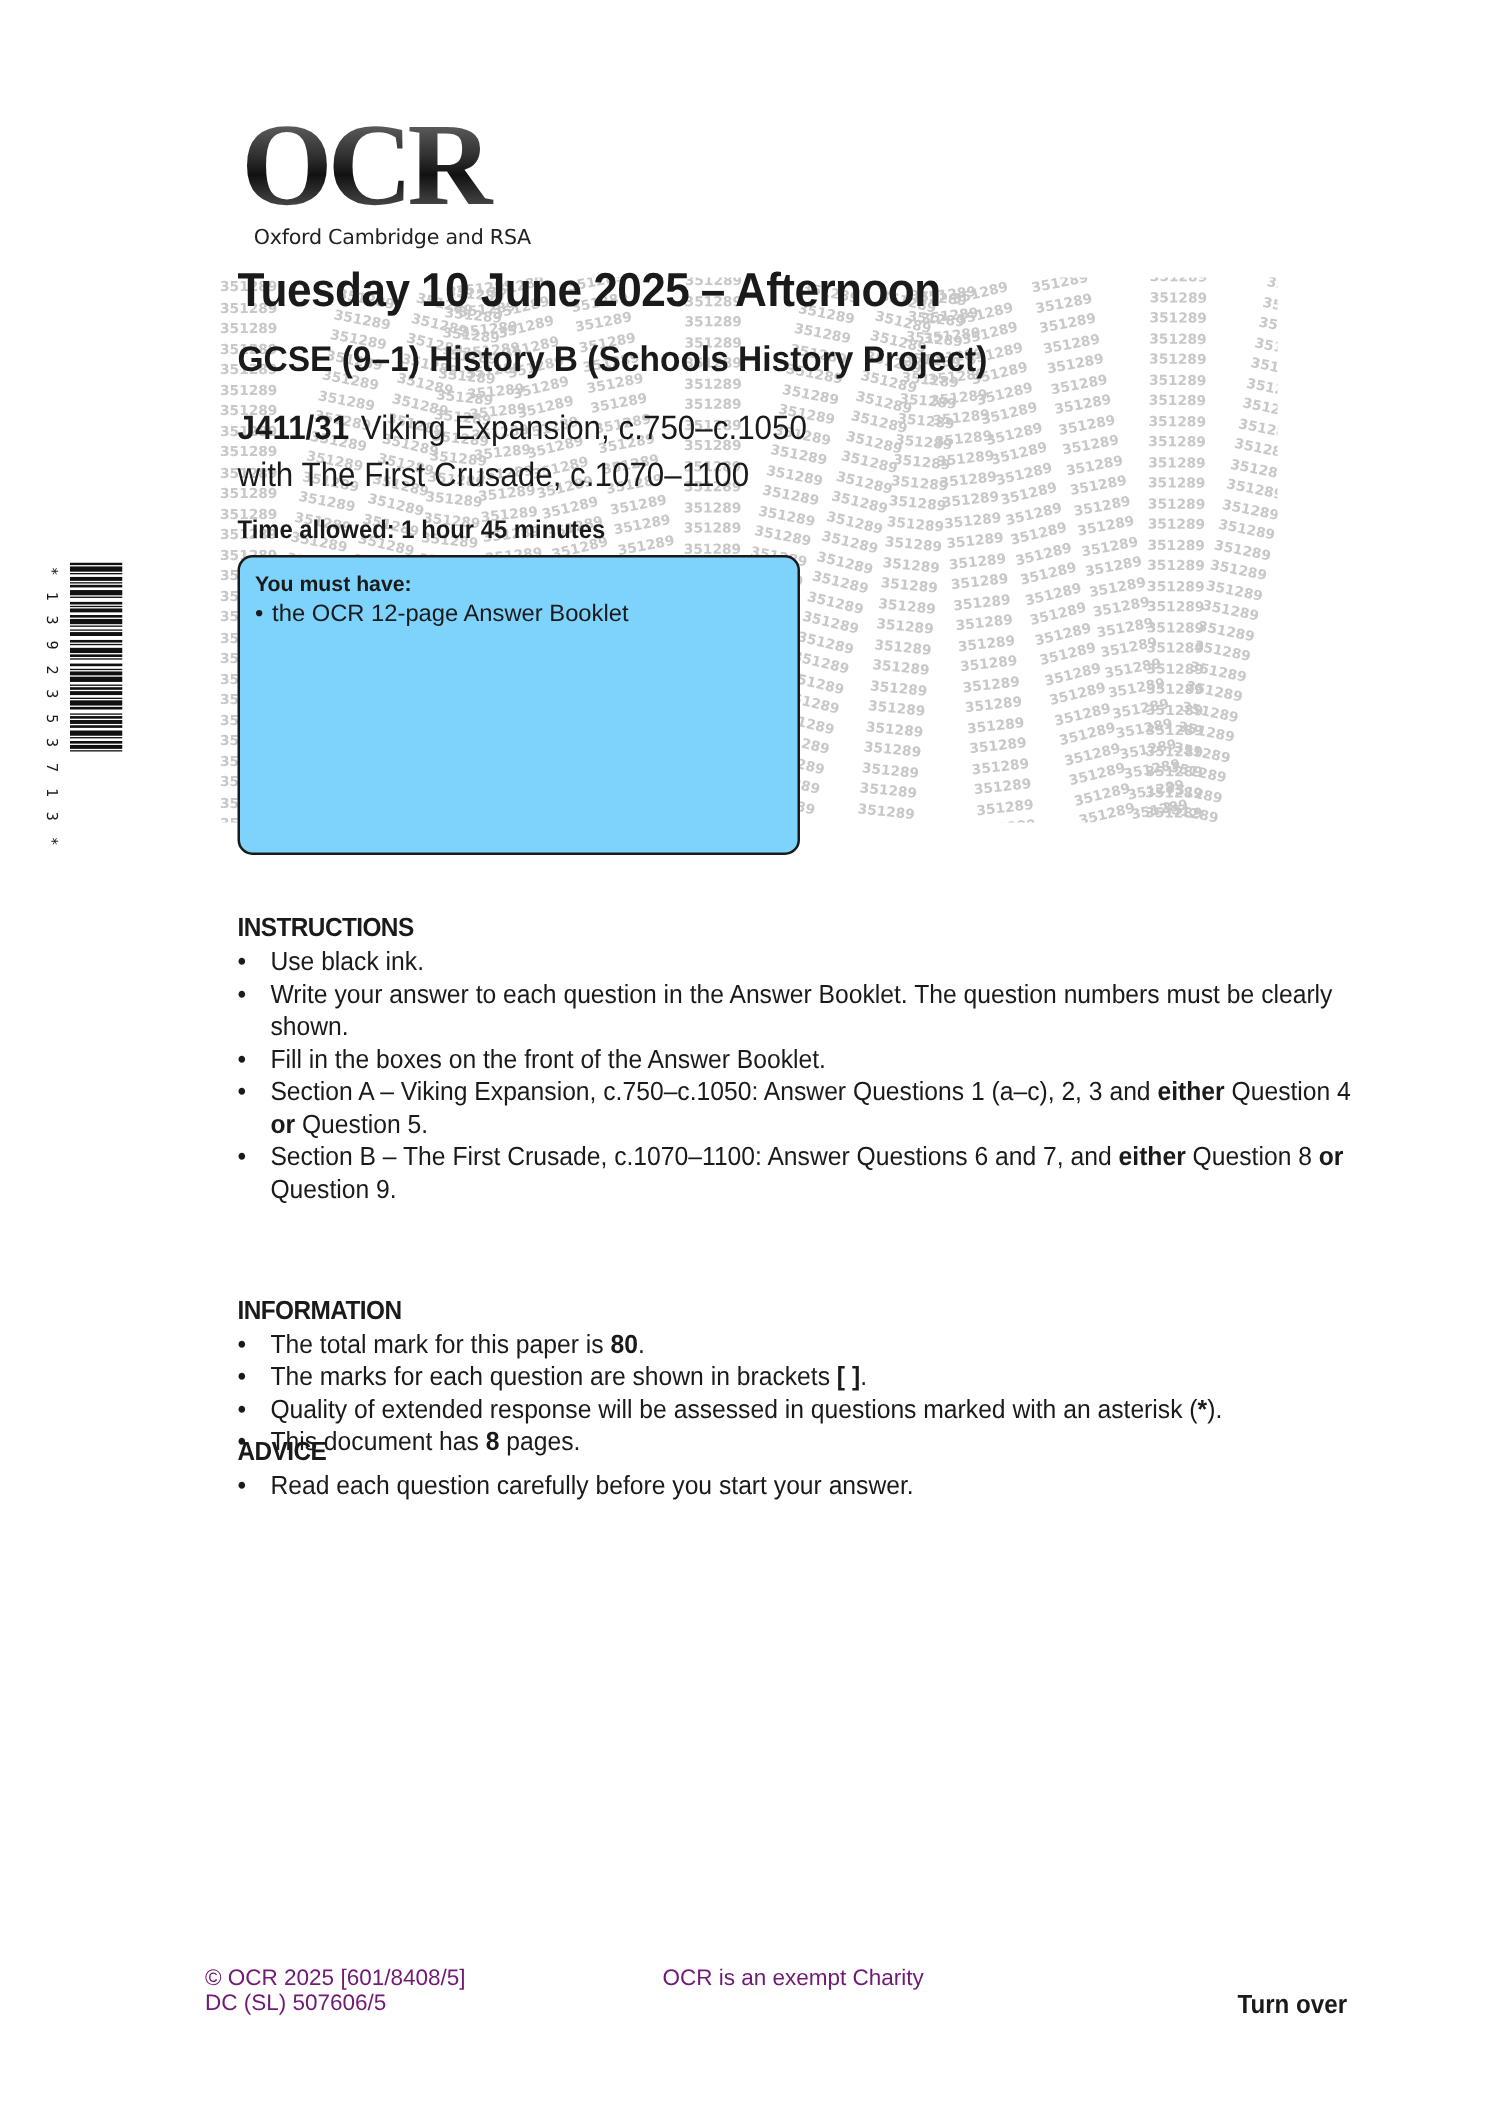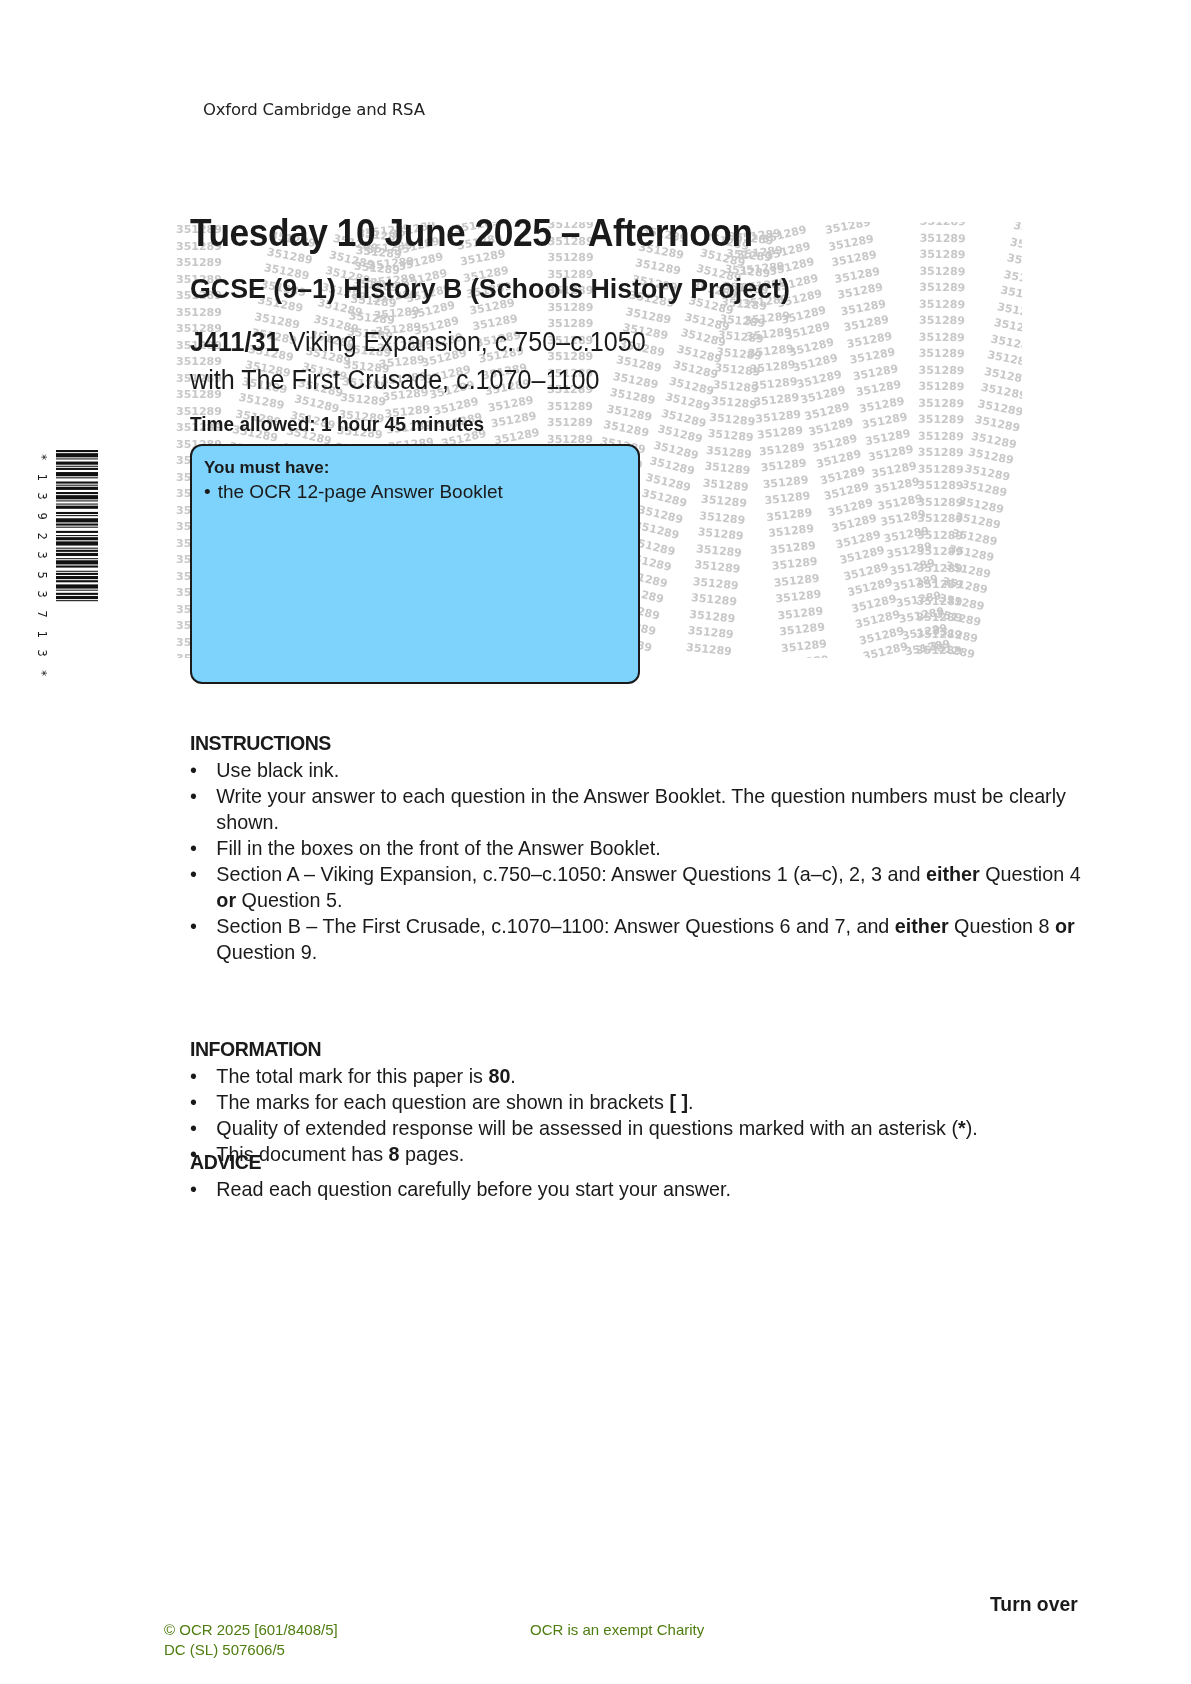--- a/index.html
+++ b/index.html
@@ -34,29 +34,30 @@
     
     .section { left: 190px; width: 900px; }
     .sec-head { font-size: 21px; font-weight: bold; letter-spacing: -0.5px; transform: scaleX(0.93); transform-origin: left; height: 26px; }
     .bullet { display: flex; font-size: 21px; line-height: 26px; transform: scaleX(0.94); transform-origin: left; width: 960px; }
     .bullet .bdot { width: 28px; flex: 0 0 28px; }
     .bullet .btext { flex: 1; }
     .instructions { top: 731px; }
     .information { top: 1037px; }
     .advice { top: 1150px; }
     
-    .foot { font-size: 15px; color: #4d7c0f; line-height: 20px; margin-top: 48px; }
+    .foot { font-size: 18px; color: #701a75; line-height: 20px; }
     .foot-left { left: 164px; top: 1572px; }
     .foot-mid { left: 530px; top: 1572px; }
     .foot-right { left: 990px; top: 1592px; font-size: 21px; font-weight: bold; transform: scaleX(0.92); transform-origin: left; }
   </style>
 </head>
 <body>
 
 <div class="abs logo">
+  <div class="logo-mark">OCR</div>
   <div class="logo-sub">Oxford Cambridge and RSA</div>
 </div>
 
 <div class="abs watermark" id="watermark">
     <div class="wm-col" style="left: 0px; top: 0px; transform: rotate(0deg);">351289<br>351289<br>351289<br>351289<br>351289<br>351289<br>351289<br>351289<br>351289<br>351289<br>351289<br>351289<br>351289<br>351289<br>351289<br>351289<br>351289<br>351289<br>351289<br>351289<br>351289<br>351289<br>351289<br>351289<br>351289<br>351289<br>351289</div>
     <div class="wm-col" style="left: 53px; top: 5.73885px; transform: rotate(11deg);">351289<br>351289<br>351289<br>351289<br>351289<br>351289<br>351289<br>351289<br>351289<br>351289<br>351289<br>351289<br>351289<br>351289<br>351289<br>351289<br>351289<br>351289<br>351289<br>351289<br>351289<br>351289<br>351289<br>351289<br>351289<br>351289<br>351289</div>
     <div class="wm-col" style="left: 106px; top: 7.99659px; transform: rotate(13.6deg);">351289<br>351289<br>351289<br>351289<br>351289<br>351289<br>351289<br>351289<br>351289<br>351289<br>351289<br>351289<br>351289<br>351289<br>351289<br>351289<br>351289<br>351289<br>351289<br>351289<br>351289<br>351289<br>351289<br>351289<br>351289<br>351289<br>351289</div>
     <div class="wm-col" style="left: 159px; top: 5.40371px; transform: rotate(6deg);">351289<br>351289<br>351289<br>351289<br>351289<br>351289<br>351289<br>351289<br>351289<br>351289<br>351289<br>351289<br>351289<br>351289<br>351289<br>351289<br>351289<br>351289<br>351289<br>351289<br>351289<br>351289<br>351289<br>351289<br>351289<br>351289<br>351289</div>
     <div class="wm-col" style="left: 212px; top: -0.466993px; transform: rotate(-6.2deg);">351289<br>351289<br>351289<br>351289<br>351289<br>351289<br>351289<br>351289<br>351289<br>351289<br>351289<br>351289<br>351289<br>351289<br>351289<br>351289<br>351289<br>351289<br>351289<br>351289<br>351289<br>351289<br>351289<br>351289<br>351289<br>351289<br>351289</div>
     <div class="wm-col" style="left: 265px; top: -6.05442px; transform: rotate(-13.7deg);">351289<br>351289<br>351289<br>351289<br>351289<br>351289<br>351289<br>351289<br>351289<br>351289<br>351289<br>351289<br>351289<br>351289<br>351289<br>351289<br>351289<br>351289<br>351289<br>351289<br>351289<br>351289<br>351289<br>351289<br>351289<br>351289<br>351289</div>

